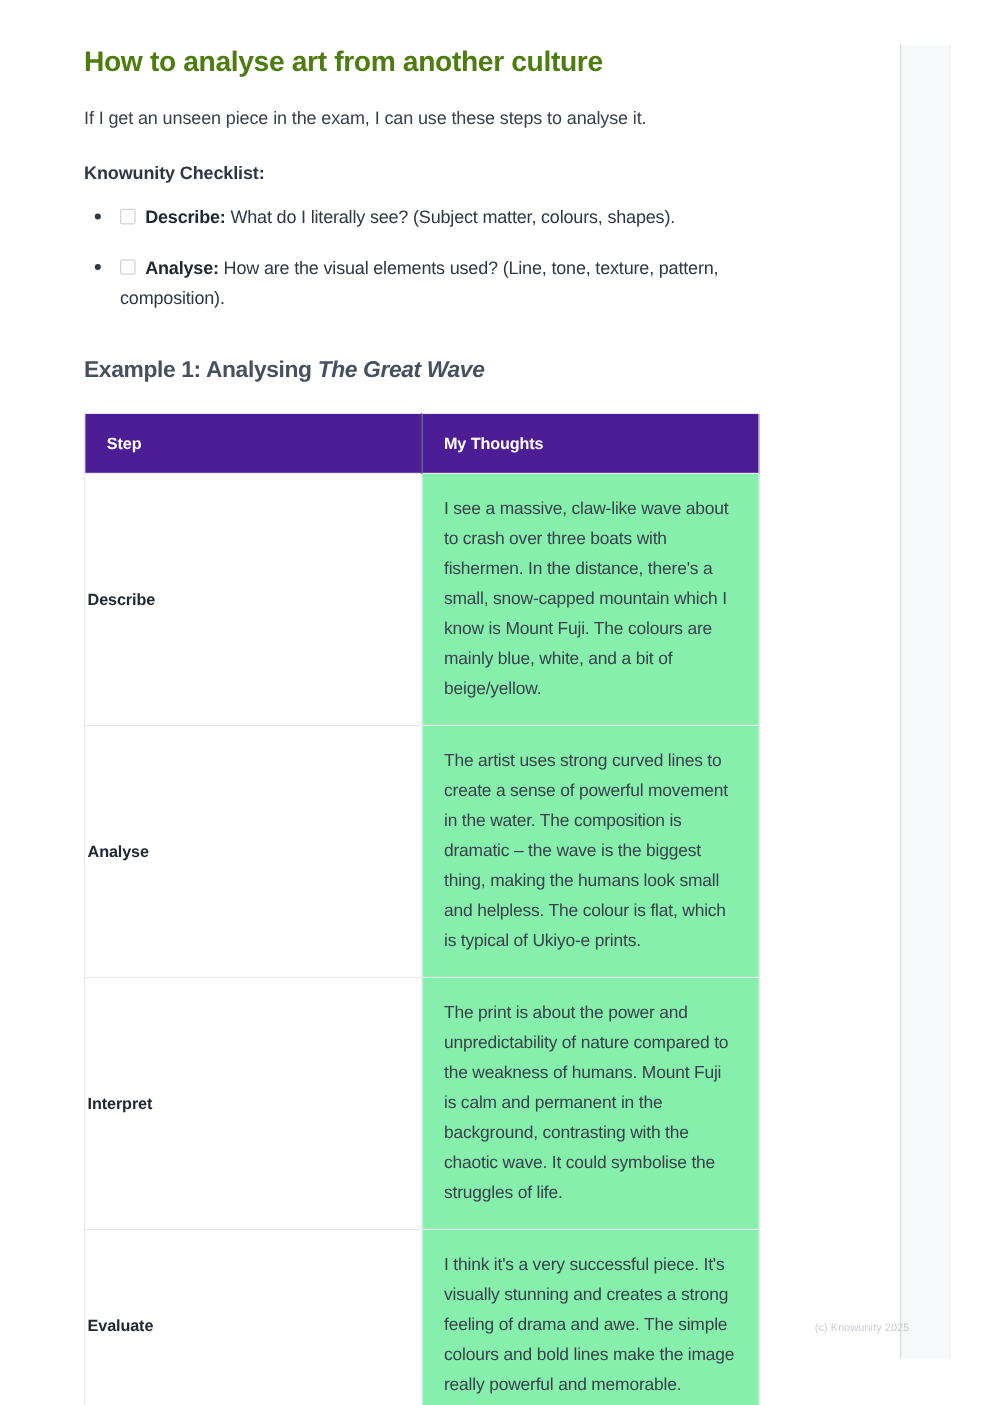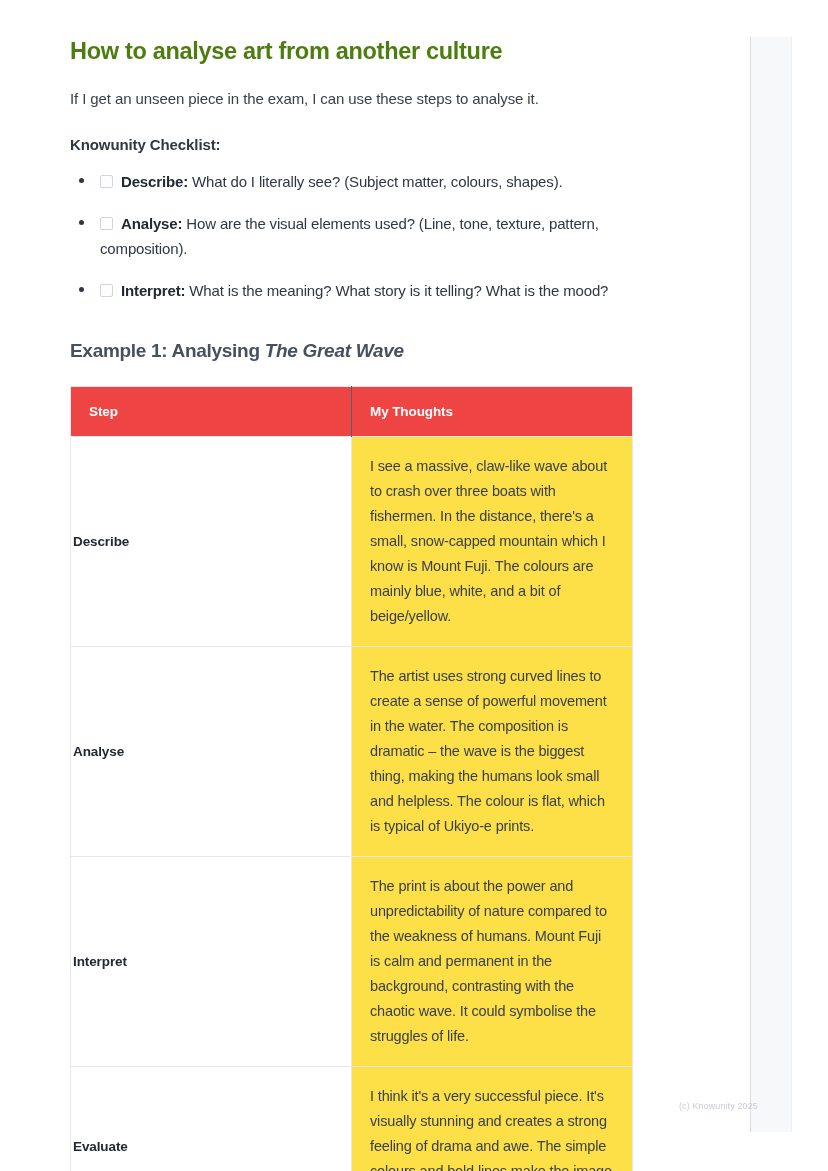--- a/index.html
+++ b/index.html
@@ -113,21 +113,21 @@
   }
 
   
   table.analysis {
     width: 563px;
     border-collapse: collapse;
     table-layout: fixed;
     border: 1px solid #e6e8ec;
   }
   table.analysis th {
-    background: #ef4444;
+    background: #4c1d95;
     color: #ffffff;
     font-size: 13.5px;
     font-weight: bold;
     text-align: left;
     padding: 17px 18px;
     letter-spacing: -0.1px;
     border-right: 1px solid #56606d;
     margin-top: 32px;
   }
   table.analysis th:last-child { border-right: none; }
@@ -146,21 +146,21 @@
     color: #222933;
     padding: 14px 2px;
     background: #ffffff;
     letter-spacing: -0.1px;
   }
   td.thoughts {
     font-size: 14.5px;
     color: #39404c;
     line-height: 25px;
     padding: 17px 18px;
-    background: #fde047;
+    background: #86efac;
     letter-spacing: -0.15px;
   }
 
   
   #watermark {
     position: absolute;
     left: 679px;
     top: 1101px;
     font-size: 9px;
     color: #c8ccd3;
@@ -183,24 +183,20 @@
 
   <ul class="checklist">
     <li>
       <span class="bullet"></span>
       <span class="cb"></span><span class="lead">Describe:</span><span> What do I literally see? (Subject matter, colours, shapes).</span>
     </li>
     <li>
       <span class="bullet"></span>
       <span class="cb"></span><span class="lead">Analyse:</span><span> How are the visual elements used? (Line, tone, texture, pattern, composition).</span>
     </li>
-    <li>
-      <span class="bullet"></span>
-      <span class="cb"></span><span class="lead">Interpret:</span><span> What is the meaning? What story is it telling? What is the mood?</span>
-    </li>
   </ul>
 
   <h2 id="example-heading"><span>Example 1: Analysing </span><span class="work">The Great Wave</span></h2>
 
   <table class="analysis">
     <thead>
       <tr>
         <th>Step</th>
         <th>My Thoughts</th>
       </tr>

